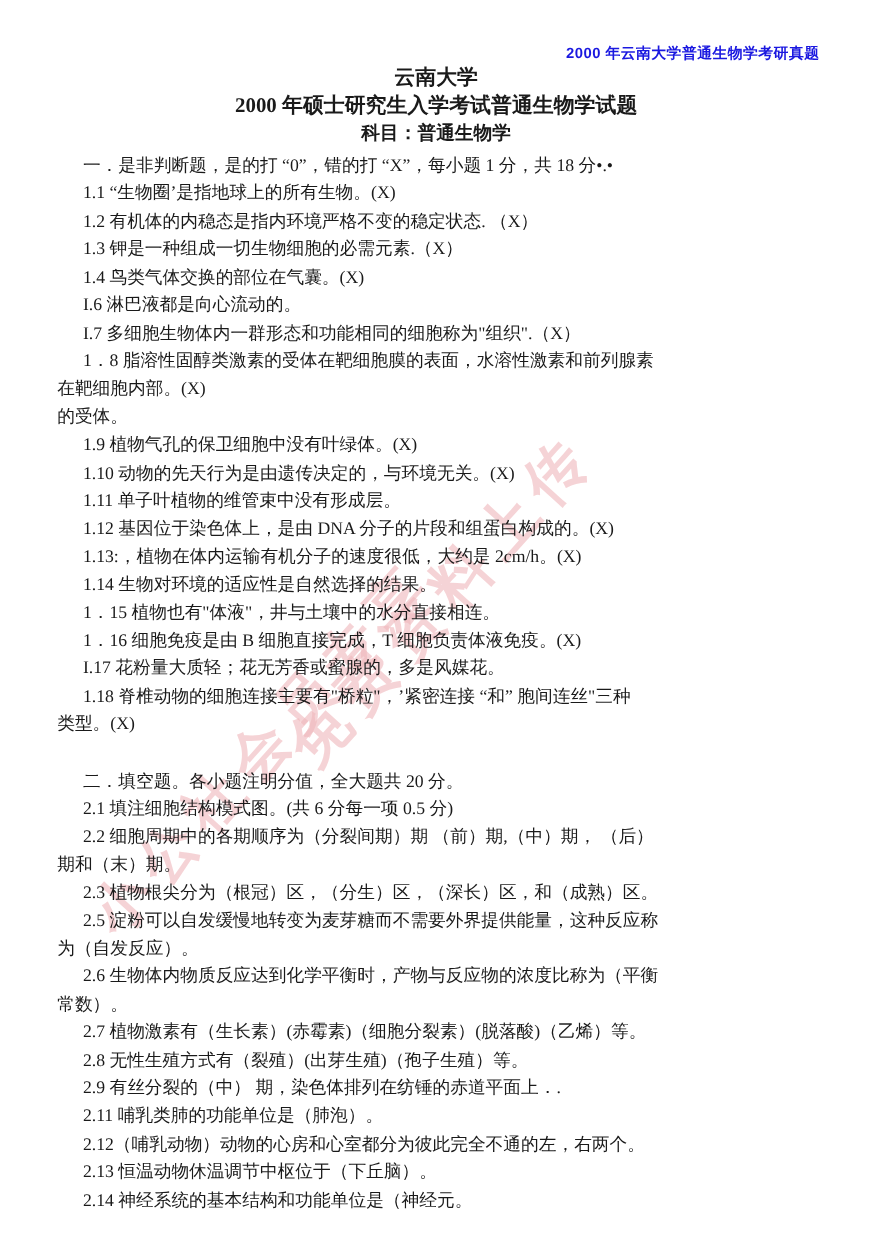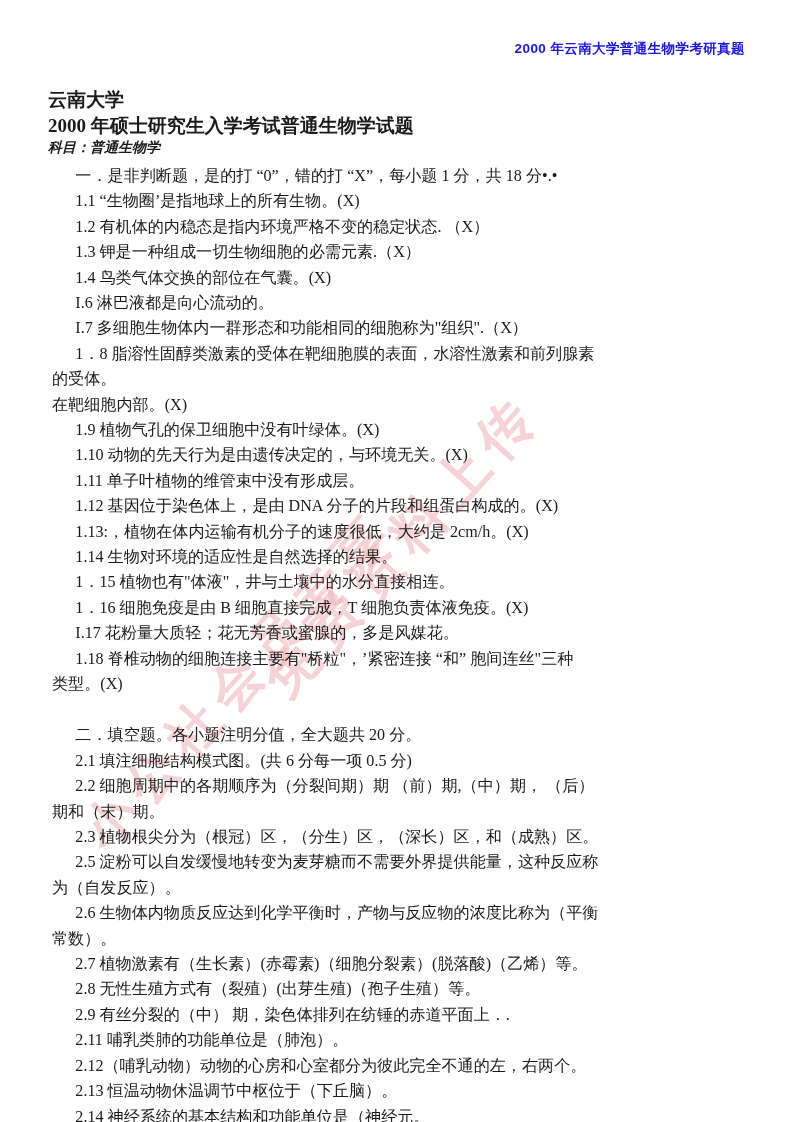--- a/index.html
+++ b/index.html
@@ -58,37 +58,36 @@
     text-align: right;
     color: #1a18e0;
     font-weight: bold;
     font-size: 13.5px;
     letter-spacing: .4px;
     padding-top: 40px;
     font-family: "Liberation Sans", "DejaVu Sans", sans-serif;
   }
 
   .title-block {
-    margin-top: 29px;
+    text-align: center;
   }
   .title-line1 {
     font-size: 19px;
     font-weight: bold;
     line-height: 1.35;
   }
   .title-line2 {
     font-size: 19px;
     font-weight: bold;
     line-height: 1.35;
   }
   .title-line3 {
-    font-size: 14px;
+    font-size: 17px;
     font-weight: bold;
     line-height: 1.4;
-    font-style: italic;
   }
 
   .body-text {
     margin-top: 7px;
     font-size: 16.1px;
     line-height: 21.4px;
   }
   .para {
     margin: 4px;
     text-indent: 1.45em;
@@ -123,22 +122,22 @@
     <div class="body-text">
       <div>
         <p class="para">一．是非判断题，是的打 “0”，错的打 “X”，每小题 1 分，共 18 分•.•</p>
         <p class="para">1.1 “生物圈’是指地球上的所有生物。(X)</p>
         <p class="para">1.2 有机体的内稳态是指内环境严格不变的稳定状态.  （X）</p>
         <p class="para">1.3 钾是一种组成一切生物细胞的必需元素.（X）</p>
         <p class="para">1.4 鸟类气体交换的部位在气囊。(X)</p>
         <p class="para">I.6  淋巴液都是向心流动的。</p>
         <p class="para">I.7 多细胞生物体内一群形态和功能相同的细胞称为"组织".（X）</p>
         <p class="para">1．8 脂溶性固醇类激素的受体在靶细胞膜的表面，水溶性激素和前列腺素</p>
+        <p class="para cont">在靶细胞内部。(X)</p>
         <p class="para cont">的受体。</p>
-        <p class="para cont">在靶细胞内部。(X)</p>
         <p class="para">1.9 植物气孔的保卫细胞中没有叶绿体。(X)</p>
         <p class="para">1.10 动物的先天行为是由遗传决定的，与环境无关。(X)</p>
         <p class="para">1.11  单子叶植物的维管束中没有形成层。</p>
         <p class="para">1.12 基因位于染色体上，是由 DNA 分子的片段和组蛋白构成的。(X)</p>
         <p class="para">1.13:，植物在体内运输有机分子的速度很低，大约是 2cm/h。(X)</p>
         <p class="para">1.14 生物对环境的适应性是自然选择的结果。</p>
         <p class="para">1．15  植物也有"体液"，井与土壤中的水分直接相连。</p>
         <p class="para">1．16  细胞免疫是由 B 细胞直接完成，T 细胞负责体液免疫。(X)</p>
         <p class="para">I.17 花粉量大质轻；花无芳香或蜜腺的，多是风媒花。</p>
         <p class="para">1.18 脊椎动物的细胞连接主要有"桥粒"，’紧密连接 “和” 胞间连丝"三种</p>

